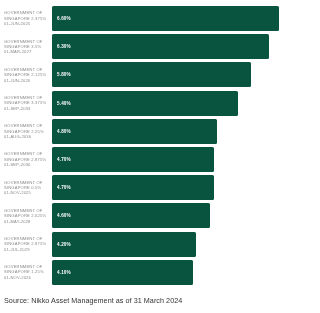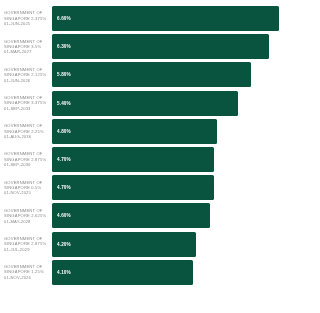--- a/index.html
+++ b/index.html
@@ -193,14 +193,15 @@
 SINGAPORE 1.25%
 01-NOV-2026</div>
         <div class="bar-track">
           <div class="bar" style="width: 141.015px; background: rgb(9, 84, 63);">
             <span class="bar-value" style="color: rgb(255, 255, 255);">4.10%</span>
           </div>
         </div>
       </div>
     </div>
 
+  <div id="source-note">Source: Nikko Asset Management as of 31 March 2024</div>
 
 </div>
 
 </body></html>

